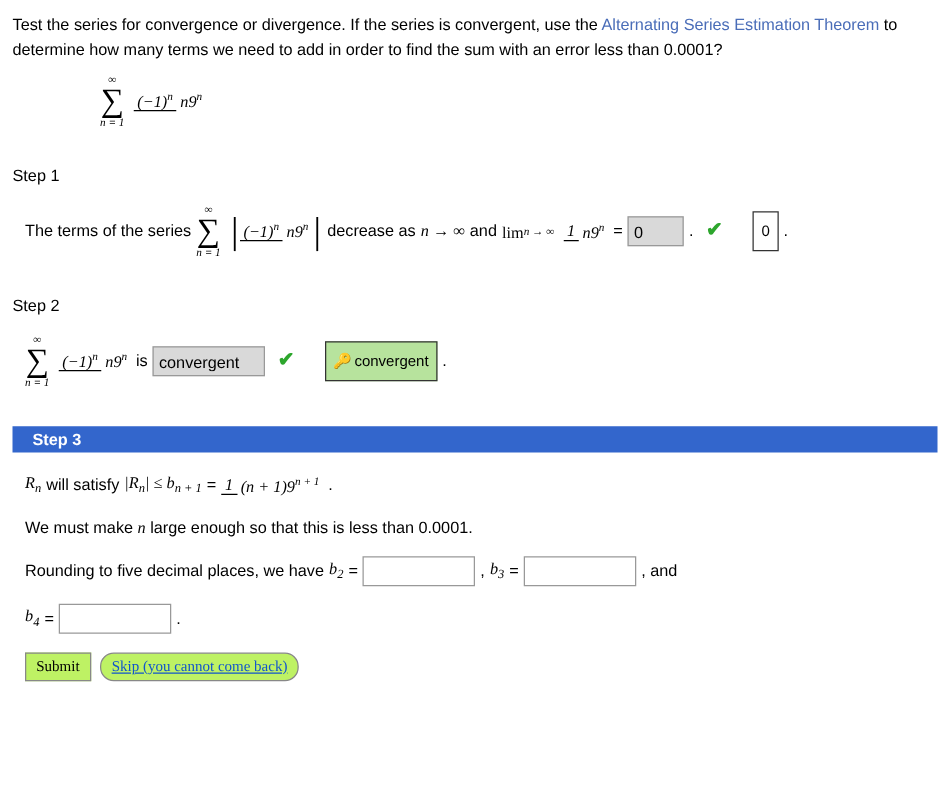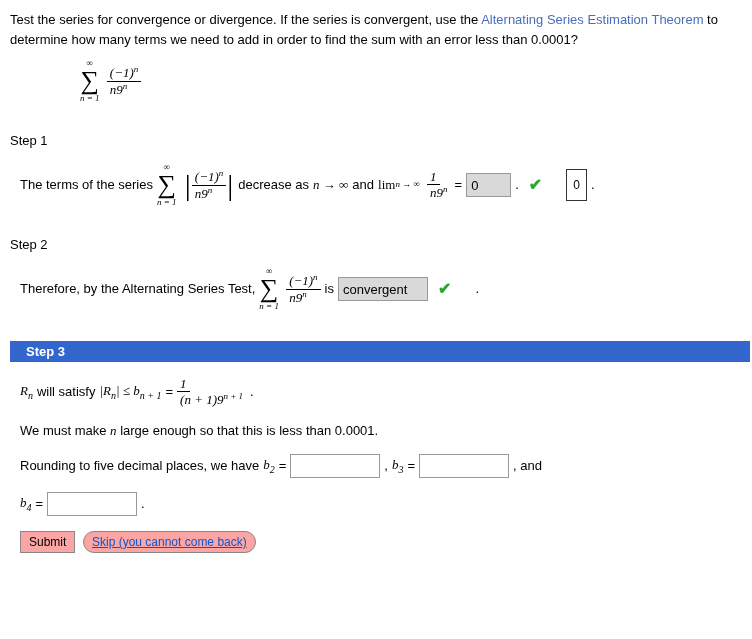--- a/index.html
+++ b/index.html
@@ -67,25 +67,25 @@
   }
   .hint-box.green {
     background: #b7e39d;
   }
   .key-icon {
     color: #d9a300;
     font-size: 12px;
     margin-right: 2px;
   }
   button {
-    font-family: Liberation Sans, sans-serif;
+    font-family: Liberation Serif, serif;
     font-size: 12px;
     padding: 3px 8px;
     border: 1px solid #888;
-    background: #fca5a5;
+    background: #bef264;
     cursor: pointer;
     margin-right: 4px;
   }
   .skip-btn {
     text-decoration: underline;
     color: #1155cc;
     border-radius: 11px;
   }
   
   .math {
@@ -106,22 +106,22 @@
   }
   .summ .top, .summ .bot {
     font-size: 9px;
     font-style: italic;
   }
   .summ .sig {
     font-size: 26px;
   }
   .frac {
     display: inline-flex;
-    flex-direction: column;
-    align-items: flex-start;
+    flex-direction: row;
+    align-items: center;
     vertical-align: middle;
     line-height: 1.1;
   }
   .frac .num {
     border-bottom: 1px solid #000;
     padding: 0 3px;
     font-size: 13px;
   }
   .frac .den {
     padding: 0 3px;
@@ -231,36 +231,36 @@
     <span class="check">✔</span>
     <span style="width:10px"></span>
     <span class="hint-box">0</span>
     <span>.</span>
   </div>
 </div>
 
 <div class="step-header">Step 2</div>
 <div class="step-body">
   <div class="row">
-    <span>Therefore, by the Alternating Series Test, </span>
     <span class="math">
       <span class="summ">
         <span class="top">∞</span>
         <span class="sig">∑</span>
         <span class="bot">n = 1</span>
       </span>
       <span class="frac">
         <span class="num"><span>(−1)</span><sup>n</sup></span>
         <span class="den"><span>n9</span><sup>n</sup></span>
       </span>
     </span>
     <span> is </span>
     <input class="answer-input" value="convergent" style="">
     <span class="check">✔</span>
     <span style="width:10px"></span>
+    <span class="hint-box green"><span class="key-icon">🔑</span><span>convergent</span></span>
     <span>.</span>
   </div>
 </div>
 
 <div class="step3-bar">Step 3</div>
 <div class="step3-body">
   <p>
     <span class="row">
       <span class="italic"><span>R</span><sub class="italic" style="font-size:10px">n</sub></span>
       <span> will satisfy </span>

